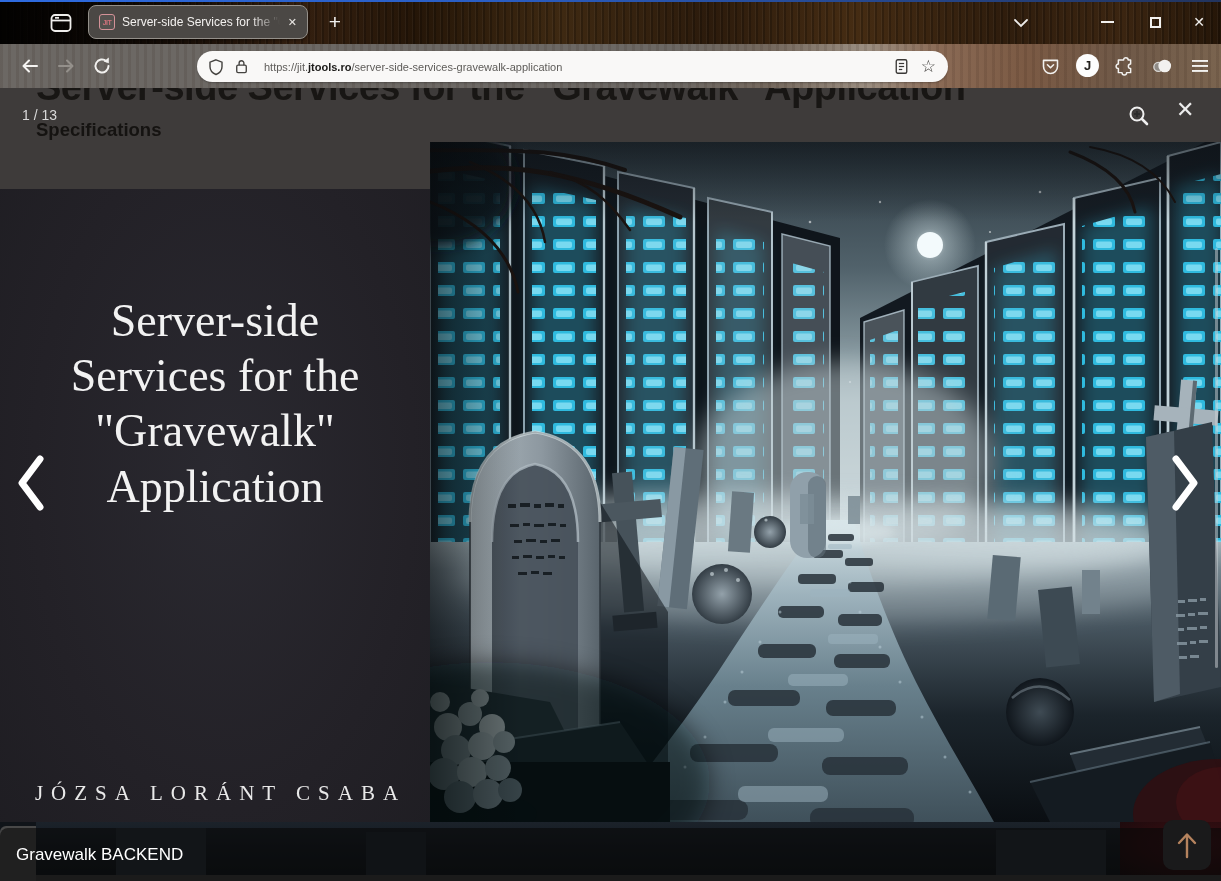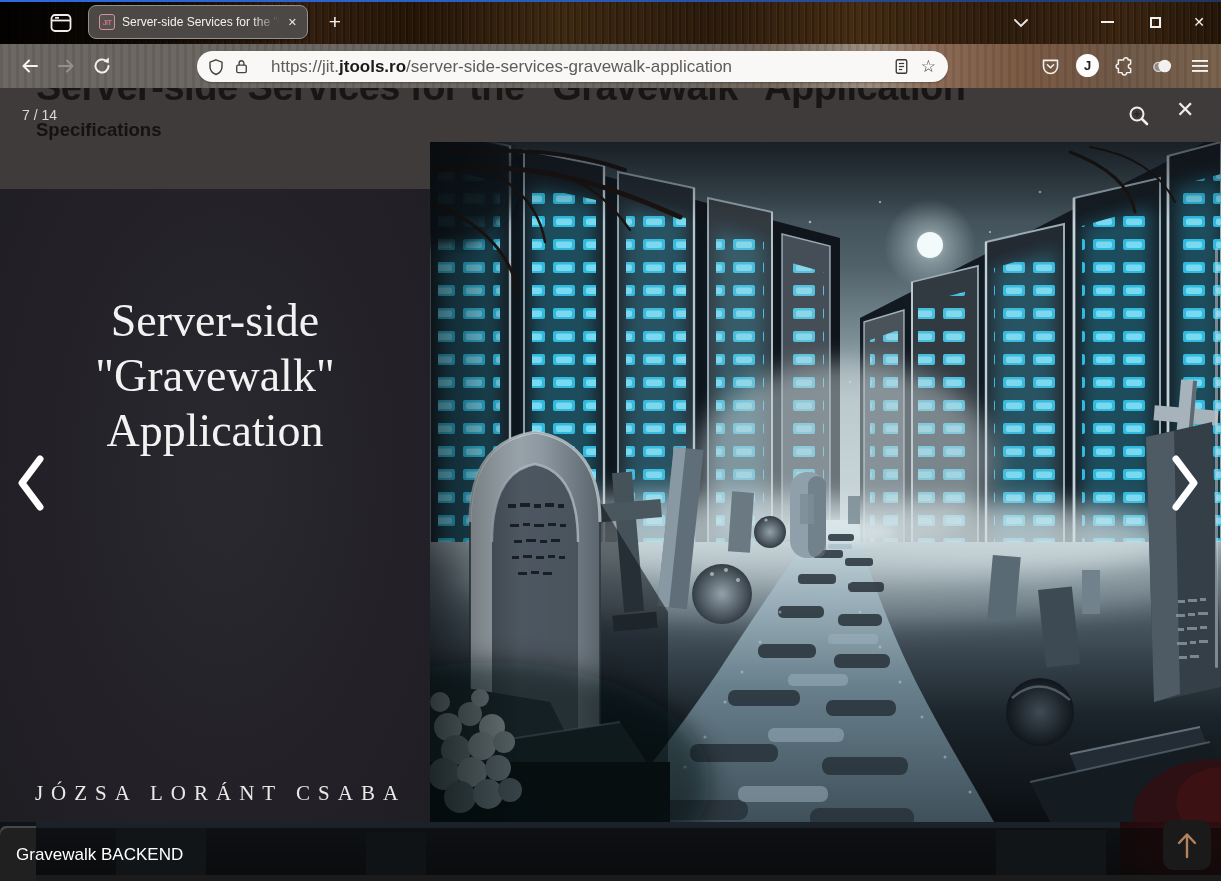--- a/index.html
+++ b/index.html
@@ -36,21 +36,21 @@
   .sq{width:11px;height:11px;border:2px solid #f2f1ef;}
 
   
   .navbar{position:absolute;left:0;top:44px;width:1221px;height:44px;
     background:
       repeating-linear-gradient(90deg, rgba(35,18,9,.10) 0 3px, rgba(0,0,0,0) 3px 8px),
       linear-gradient(90deg,#6c6864 0%,#6c6864 55%,#74685d 63%,#9b8e81 71%,#8a6a55 77%,#7b5a44 84%,#6f5948 92%,#7a644f 100%);}
   .navbtn{position:absolute;top:6px;width:32px;height:32px;display:flex;align-items:center;justify-content:center;border-radius:6px;}
   .urlbar{position:absolute;left:197px;top:7px;width:751px;height:31px;background:#f9f8f7;border-radius:16px;
     display:flex;align-items:center;padding:0 10px;box-shadow:0 1px 2px rgba(0,0,0,.25);}
-  .urltext{font-size:17px;color:#5e5c59;margin-left:22px;white-space:nowrap;}
+  .urltext{font-size:11px;color:#5e5c59;margin-left:15px;white-space:nowrap;}
   .urltext .dom{color:#1b1a18;font-weight:bold;}
   .readericon{margin-left:auto;}
   .star{color:#3b3937;font-size:17px;margin:0 2px 0 12px;line-height:1;}
   .exticon{position:absolute;top:10px;width:24px;height:24px;display:flex;align-items:center;justify-content:center;}
   .acct{background:#fdfdfd;border-radius:50%;width:23px;height:23px;color:#23201d;font-weight:bold;font-size:13px;}
 
   
   .pagehead{position:absolute;left:0;top:88px;width:1221px;height:54px;background:#3e3b3a;overflow:hidden;z-index:1;}
   .pageheading{position:absolute;left:36px;top:-22px;font-size:38px;font-weight:bold;color:#181614;white-space:nowrap;letter-spacing:-.5px;}
   .spec{position:absolute;left:36px;top:119px;font-size:18.5px;font-weight:bold;color:#151311;z-index:3;}
@@ -188,35 +188,36 @@
           <rect x="1" y="12" width="16" height="1.9" fill="#f2f2f0"></rect>
         </svg>
     </div>
   </div>
 
   <div class="pagehead">
     <div class="pageheading">Server-side Services for the "Gravewalk" Application</div>
   </div>
   <div class="spec">Specifications</div>
 
-  <div class="lbcounter">7 / 14</div>
+  <div class="lbcounter">1 / 13</div>
   <div class="lbzoom">
     <svg width="24" height="24" viewBox="0 0 24 24">
         <circle cx="10" cy="10" r="6.5" fill="none" stroke="#efefef" stroke-width="2"></circle>
         <line x1="15" y1="15" x2="20" y2="20" stroke="#efefef" stroke-width="2.6" stroke-linecap="round"></line>
         <line x1="7" y1="10" x2="13" y2="10" stroke="#2b2b2b" stroke-width="1.8"></line>
         <line x1="10" y1="7" x2="10" y2="13" stroke="#2b2b2b" stroke-width="1.8"></line>
       </svg>
   </div>
   <div class="lbclose">✕</div>
 
   <div class="slide">
     <div class="slide-left">
       <div class="slide-title">
         <div>Server-side</div>
+        <div>Services for the</div>
         <div>"Gravewalk"</div>
         <div>Application</div>
       </div>
       <div class="slide-author">JÓZSA LORÁNT CSABA</div>
     </div>
     <div class="slide-right">
       <svg width="791" height="680" viewBox="0 0 791 680" preserveAspectRatio="none">
         <defs>
           <linearGradient id="sky" x1="0" y1="0" x2="0" y2="1">
             <stop offset="0" stop-color="#2c3840"></stop>

